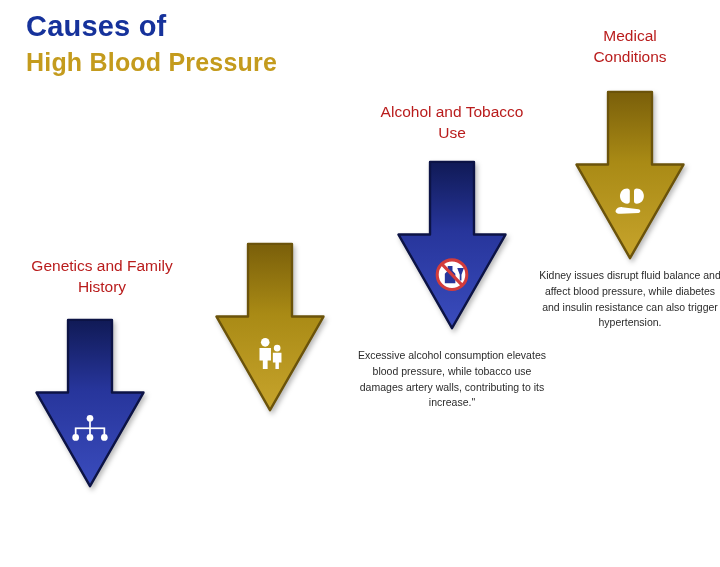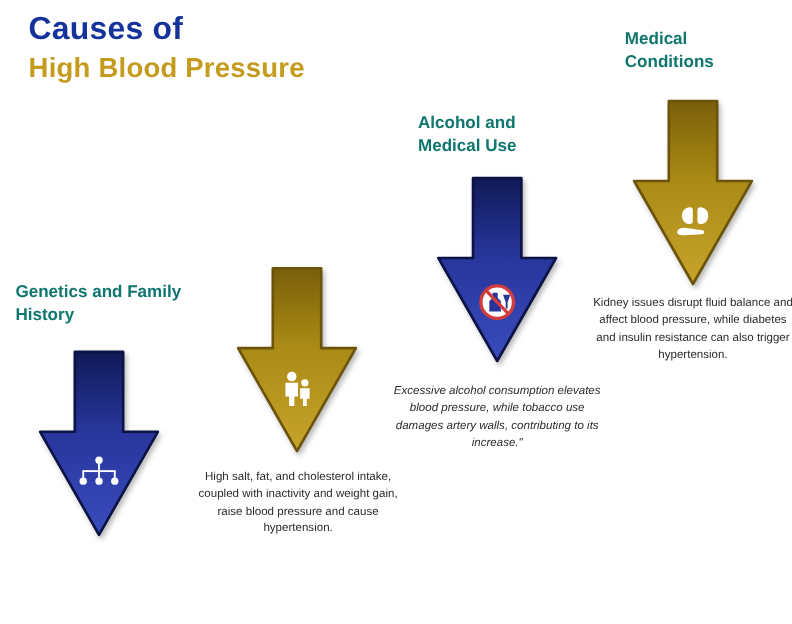--- a/index.html
+++ b/index.html
@@ -8,22 +8,22 @@
     width: 720px; height: 567px; overflow: hidden;
     font-family: "Liberation Sans", "DejaVu Sans", sans-serif;
   }
   .canvas { position: relative; width: 720px; height: 567px; background: #ffffff; }
 
   .title { position: absolute; left: 26px; top: 8px; font-weight: bold; line-height: 1.3; }
   .title .l1 { font-size: 29px; color: #16329b; letter-spacing: .2px; }
   .title .l2 { font-size: 25px; color: #c49b1d; letter-spacing: .2px; }
 
   .heading {
-    position: absolute; font-weight: bold;
-    font-size: 15.5px; color: #0f766e; line-height: 1.35;
+    position: absolute; text-align: center; font-weight: normal;
+    font-size: 15.5px; color: #b91c1c; line-height: 1.35;
   }
   .desc {
     position: absolute; text-align: center; font-size: 10.5px;
     color: #2b2b2b; line-height: 1.5;
   }
   .arrow {
     position: absolute; width: 116px; height: 172px;
     filter: drop-shadow(2px 3px 2.5px rgba(0,0,0,0.28));
   }
 
@@ -31,21 +31,21 @@
   .h1 { left: 14px;   top: 256px; width: 176px; }
   .a1 { left: 32px;  top: 318px; }
   .d1 { left: 0px;   top: 502px; width: 182px; }
   
   .h2 { left: 210px; top: 178px; width: 120px; }
   .a2 { left: 212px; top: 242px; }
   .d2 { left: 174px; top: 426px; width: 194px; }
   
   .h3 { left: 380px; top: 102px; width: 144px; }
   .a3 { left: 394px; top: 160px; }
-  .d3 { left: 356px; top: 348px; width: 192px; font-style: italic; }
+  .d3 { left: 356px; top: 348px; width: 192px; }
   
   .h4 { left: 568px; top: 26px;  width: 124px; }
   .a4 { left: 572px; top: 90px;  }
   .d4 { left: 536px; top: 268px; width: 188px; }
 </style>
 </head>
 <body>
 
 <div class="canvas">
 
@@ -86,23 +86,22 @@
       </linearGradient>
     </defs>
     <path d="M37 2 H83 V78 H116 L60 176 L4 78 H37 Z" fill="url(#gg2)" stroke="#6b530a" stroke-width="2.5" stroke-linejoin="round"></path>
     <g fill="#ffffff">
       <circle cx="55" cy="105" r="4.5"></circle>
       <path d="M49 111 h12 v13 h-3.5 v9 h-5 v-9 h-3.5 Z"></path>
       <circle cx="67.5" cy="111" r="3.5"></circle>
       <path d="M63 116 h9 v10 h-2.7 v7 h-3.6 v-7 h-2.7 Z"></path>
     </g>
   </svg>
-  <div class="desc d2">High salt, fat, and cholesterol intake, coupled with inactivity and weight gain, raise blood pressure and cause hypertension.</div>
 
-  <div class="heading h3">Alcohol and Medical Use</div>
+  <div class="heading h3">Alcohol and Tobacco Use</div>
   <svg class="arrow a3" viewBox="0 0 120 180">
     <defs>
       <linearGradient id="gb3" x1="0" y1="0" x2="0" y2="1">
         <stop offset="0" stop-color="#101a56"></stop>
         <stop offset="0.42" stop-color="#27359b"></stop>
         <stop offset="1" stop-color="#3a4cbd"></stop>
       </linearGradient>
     </defs>
     <path d="M37 2 H83 V78 H116 L60 176 L4 78 H37 Z" fill="url(#gb3)" stroke="#0c1345" stroke-width="2.5" stroke-linejoin="round"></path>
     <g>

